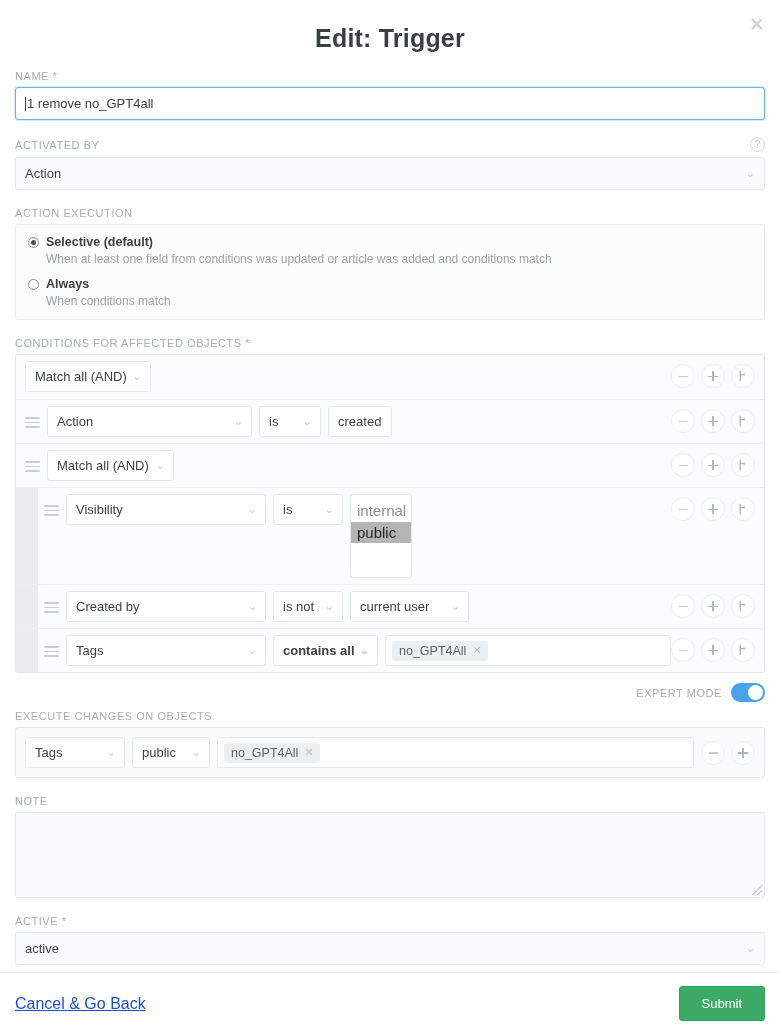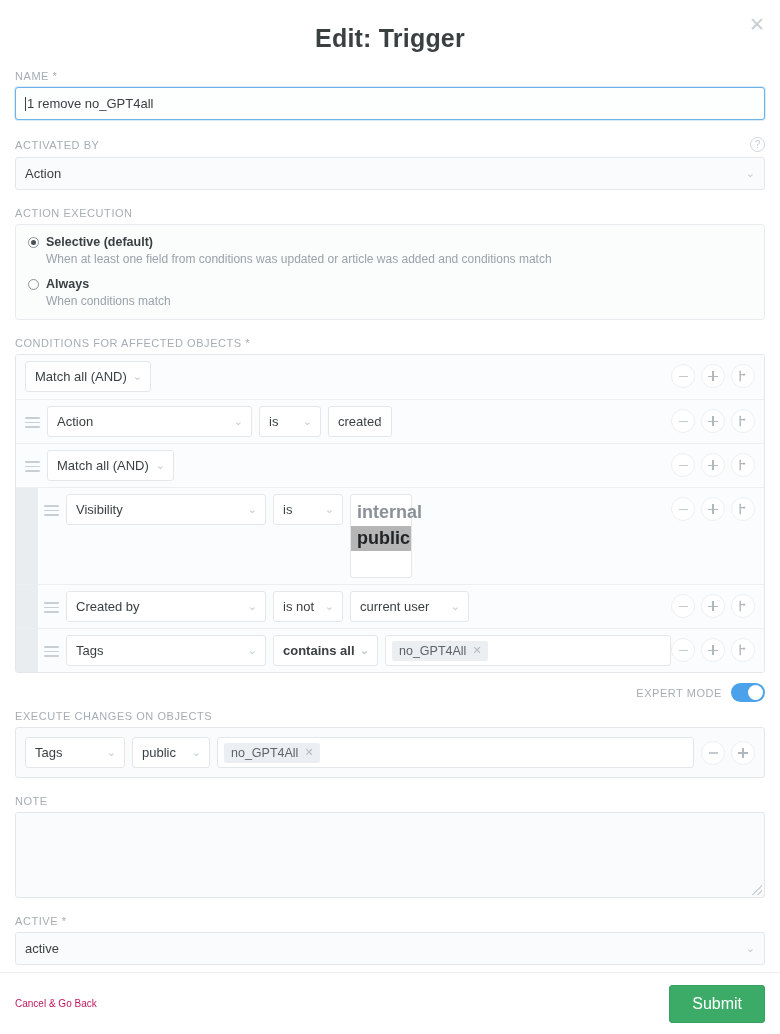--- a/index.html
+++ b/index.html
@@ -188,21 +188,21 @@
   .w-val-md{ width: 119px; }
 
   
   .listbox {
     width: 62px; min-height: 84px;
     border: 1px solid #e4e7ea; border-radius: 3px;
     background: #ffffff; padding: 5px 0 0 0;
     flex: 0 0 auto; cursor: pointer;
   }
   .listbox .opt {
-    font-size: 18px; padding: 1px 6px; color:#8a9198; line-height:1.3;font-weight:bold;
+    font-size: 15px; padding: 1px 6px; color:#8a9198; line-height:1.3;
   }
   .listbox .opt.sel { background:#b5b5b5; color:#1f2326; }
 
   
   .tagfield {
     flex: 1 1 auto; min-width: 0;
     height: 31px;
     border: 1px solid #e4e7ea; border-radius:3px;
     background:#fff; display:flex; align-items:center;
     padding: 0 6px; cursor: text;
@@ -274,26 +274,26 @@
   
   .footer {
     position:absolute; left:0; right:0; bottom:0;
     height: 62px;
     border-top: 1px solid #eceff1;
     background: #ffffff;
     display:flex; align-items:center; justify-content:space-between;
     padding: 0 15px;
   }
   .cancel-link {
-    font-size:10px; color:#be185d; cursor:pointer;
+    font-size:16px; color:#1d4ed8; text-decoration:underline; cursor:pointer;
   }
   .submit-btn {
     background:#3cab67; color:#fff;
     border:1px solid #36a05e; border-radius:3px;
-    padding: 9px 22px; font-size:16px; cursor:pointer;
+    padding: 9px 22px; font-size:13px; cursor:pointer;
   }
 </style>
 </head>
 <body>
 
 <div class="close-btn">✕</div>
 
 <div class="modal-title">Edit: Trigger</div>
 
 <div class="content">

